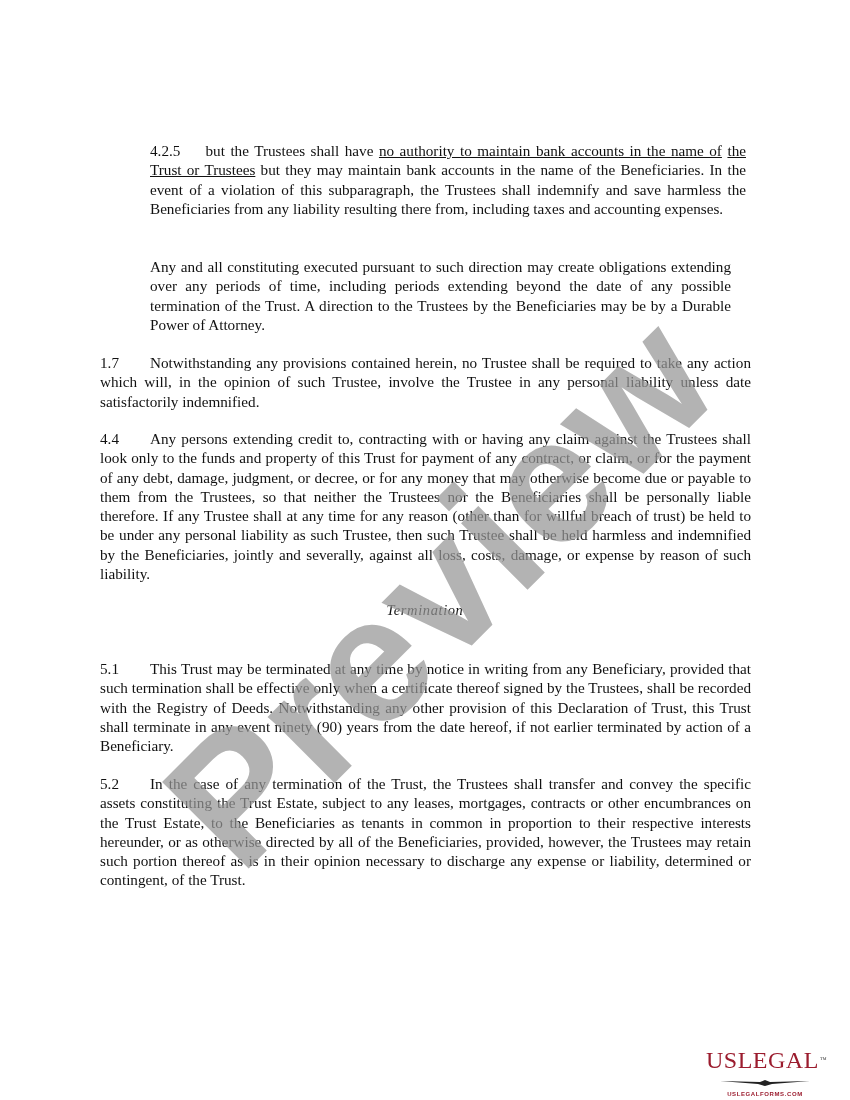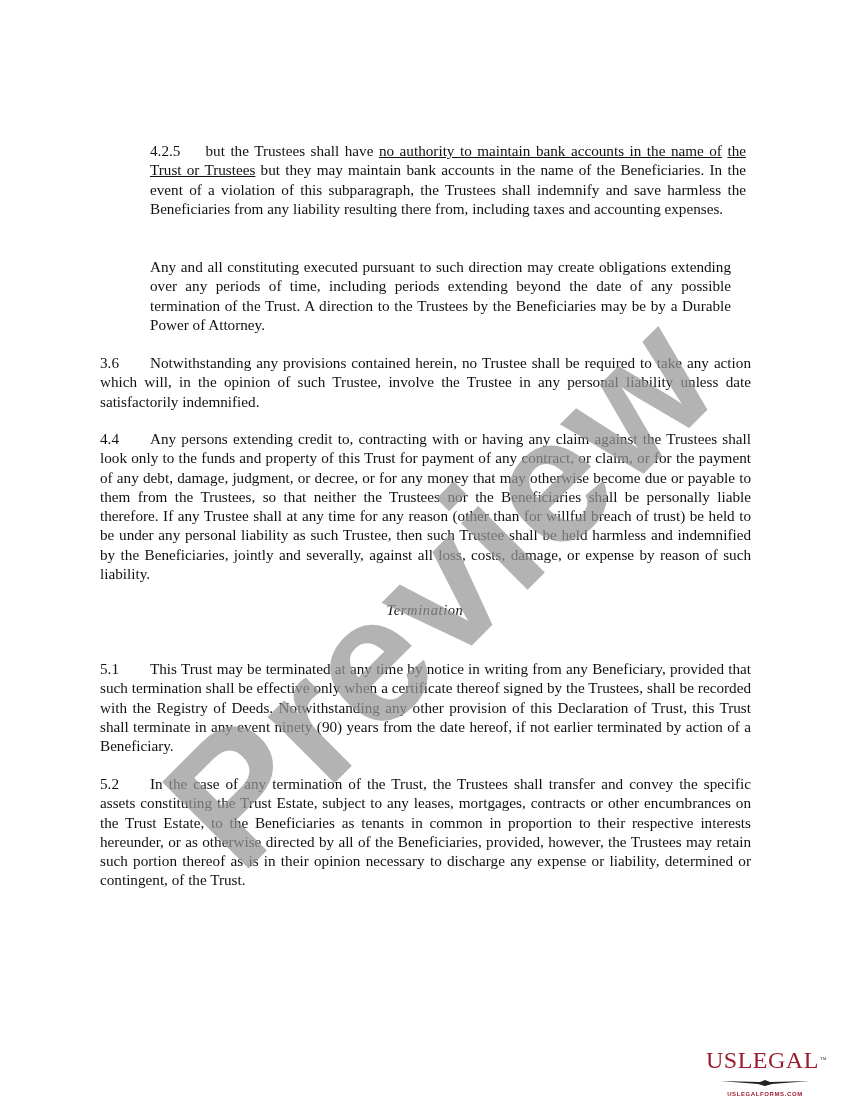--- a/index.html
+++ b/index.html
@@ -29,21 +29,21 @@
 </style>
 </head>
 <body>
 
 <div class="page">
 
   <p class="para indent-block" style="top:119px;"><span class="num">4.2.5</span><span> but the Trustees shall have </span><span class="u">no authority to maintain bank accounts in the name of</span><span> </span><span class="u">the Trust or Trustees</span><span> but they may maintain bank accounts in the name of the Beneficiaries. In the event of a violation of this subparagraph, the Trustees shall indemnify and save harmless the Beneficiaries from any liability resulting there from, including taxes and accounting expenses.</span></p>
 
   <p class="para indent-block2" style="top:235px;"><span>Any and all constituting executed pursuant to such direction may create obligations extending over any periods of time, including periods extending beyond the date of any possible termination of the Trust. A direction to the Trustees by the Beneficiaries may be by a Durable Power of Attorney.</span></p>
 
-  <p class="para full-block" style="top:331px;"><span class="num">3.6</span><span>Notwithstanding any provisions contained herein, no Trustee shall be required to take any action which will, in the opinion of such Trustee, involve the Trustee in any personal liability unless date satisfactorily indemnified.</span></p>
+  <p class="para full-block" style="top:331px;"><span class="num">1.7</span><span>Notwithstanding any provisions contained herein, no Trustee shall be required to take any action which will, in the opinion of such Trustee, involve the Trustee in any personal liability unless date satisfactorily indemnified.</span></p>
 
   <p class="para full-block" style="top:407px;"><span class="num">4.4</span><span>Any persons extending credit to, contracting with or having any claim against the Trustees shall look only to the funds and property of this Trust for payment of any contract, or claim, or for the payment of any debt, damage, judgment, or decree, or for any money that may otherwise become due or payable to them from the Trustees, so that neither the Trustees nor the Beneficiaries shall be personally liable therefore.  If any Trustee shall at any time for any reason (other than for willful breach of trust) be held to be under any personal liability as such Trustee, then such Trustee shall be held harmless and indemnified by the Beneficiaries, jointly and severally, against all loss, costs, damage, or expense by reason of such liability.</span></p>
 
   <div class="heading" style="top:579px;">
     <div class="sub">Termination</div>
   </div>
 
   <p class="para full-block" style="top:637px;"><span class="num">5.1</span><span>This Trust may be terminated at any time by notice in writing from any Beneficiary, provided that such termination shall be effective only when a certificate thereof signed by the Trustees, shall be recorded with the Registry of Deeds. Notwithstanding any other provision of this Declaration of Trust, this Trust shall terminate in any event ninety (90) years from the date hereof, if not earlier terminated by action of a Beneficiary.</span></p>
 
   <p class="para full-block" style="top:752px;"><span class="num">5.2</span><span>In the case of any termination of the Trust, the Trustees shall transfer and convey the specific assets constituting the Trust Estate, subject to any leases, mortgages, contracts or other encumbrances on the Trust Estate, to the Beneficiaries as tenants in common in proportion to their respective interests hereunder, or as otherwise directed by all of the Beneficiaries, provided, however, the Trustees may retain such portion thereof as is in their opinion necessary to discharge any expense or liability, determined or contingent, of the Trust.</span></p>

